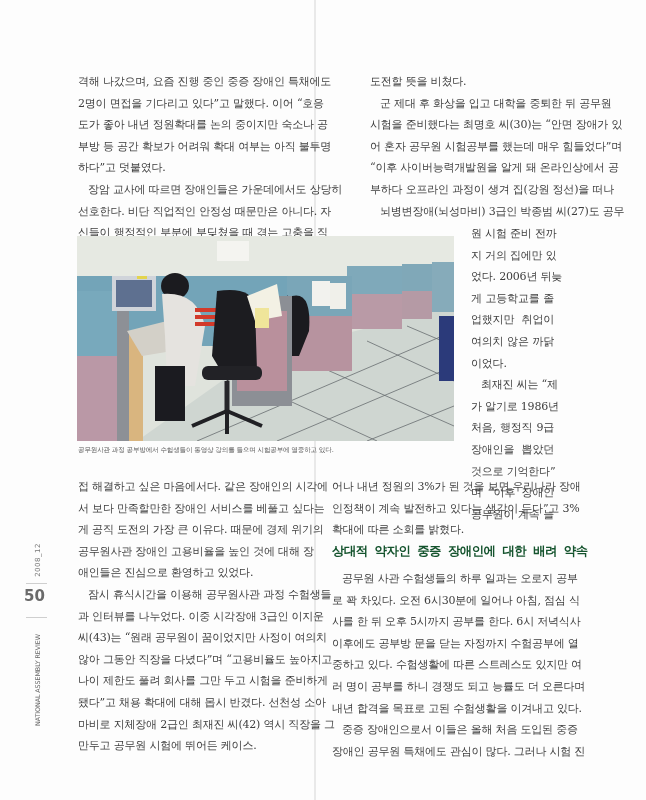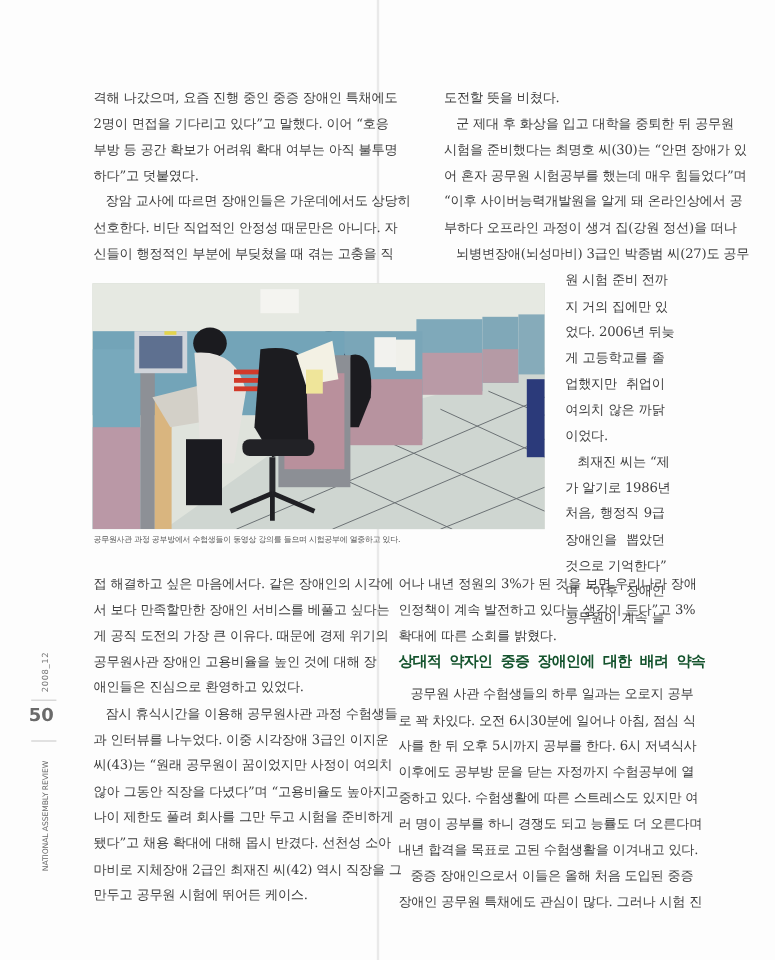--- a/index.html
+++ b/index.html
@@ -36,20 +36,21 @@
   .folio-mag span { position: absolute; left: 50%; top: 50%; transform: translate(-50%,-50%) rotate(-90deg); font-family: "DejaVu Sans", "Liberation Sans", sans-serif; font-size: 6.4px; color: #666; letter-spacing: -0.1px; white-space: nowrap; }
 </style>
 </head>
 <body>
 
 <div class="col-divider"></div>
 
 <div class="text-block" id="left-top">
   <span class="line justify">격해 나갔으며, 요즘 진행 중인 중증 장애인 특채에도</span>
   <span class="line justify">2명이 면접을 기다리고 있다”고 말했다. 이어 “호응</span>
+  <span class="line justify">도가 좋아 내년 정원확대를 논의 중이지만 숙소나 공</span>
   <span class="line justify">부방 등 공간 확보가 어려워 확대 여부는 아직 불투명</span>
   <span class="line">하다”고 덧붙였다.</span>
   <span class="line justify indent">장암 교사에 따르면 장애인들은 가운데에서도 상당히</span>
   <span class="line justify">선호한다. 비단 직업적인 안정성 때문만은 아니다. 자</span>
   <span class="line justify">신들이 행정적인 부분에 부딪쳤을 때 겪는 고충을 직</span>
 </div>
 
 <div class="text-block" id="right-top">
   <span class="line">도전할 뜻을 비쳤다.</span>
   <span class="line justify indent">군 제대 후 화상을 입고 대학을 중퇴한 뒤 공무원</span>

